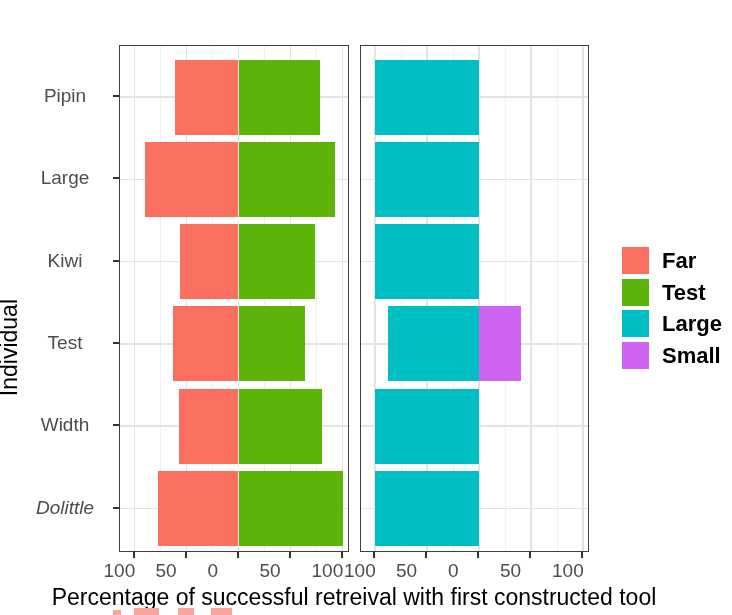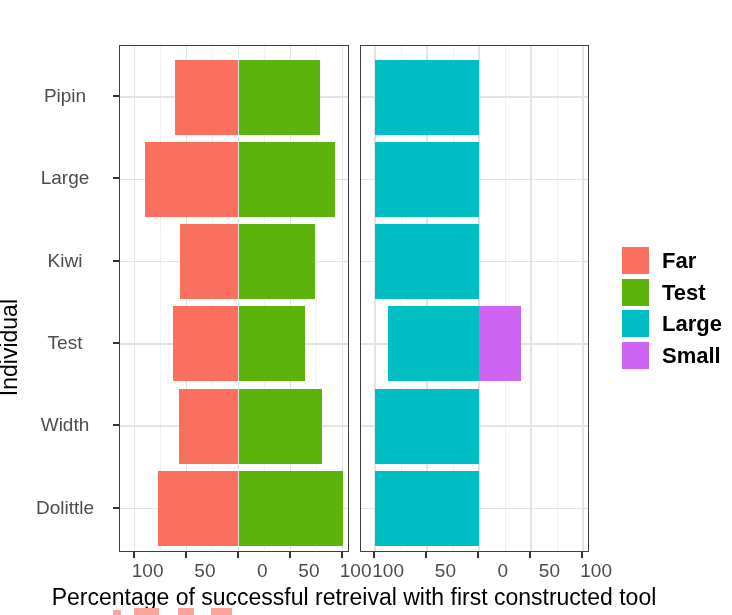--- a/index.html
+++ b/index.html
@@ -22,21 +22,21 @@
   #panel-0{left:119px;width:230px;}
   #panel-1{left:360px;width:229px;}
   .gridline-v{position:absolute;top:0;bottom:0;}
   .gridline-h{position:absolute;left:0;right:0;}
   .grid-major{background:#e3e3e3;}
   .grid-minor{background:#f1f1f1;}
   .bar{position:absolute;}
   .tick-x{position:absolute;top:552px;width:2px;height:6px;background:#333;}
   .tick-y{position:absolute;width:6px;height:2px;background:#333;}
   .tick-label-x{
-    position:absolute;top:560px;width:60px;text-align:right;
+    position:absolute;top:560px;width:60px;text-align:left;
     font-size:19px;color:#4d4d4d;line-height:22px;
   }
   .cat-label{
     position:absolute;width:92px;text-align:center;
     font-size:19px;color:#4d4d4d;line-height:20px;
   }
   .axis-title-x{
     position:absolute;left:-12px;top:584px;width:732px;text-align:center;
     font-size:23px;color:#000;
   }
@@ -117,21 +117,21 @@
       <div class="cat-label" style="left: 19px; top: 86px;">Pipin</div>
       <div class="tick-y" style="left: 113px; top: 177.3px;"></div>
       <div class="cat-label" style="left: 19px; top: 168.3px;">Large</div>
       <div class="tick-y" style="left: 113px; top: 259.6px;"></div>
       <div class="cat-label" style="left: 19px; top: 250.6px;">Kiwi</div>
       <div class="tick-y" style="left: 113px; top: 341.9px;"></div>
       <div class="cat-label" style="left: 19px; top: 332.9px;">Test</div>
       <div class="tick-y" style="left: 113px; top: 424.2px;"></div>
       <div class="cat-label" style="left: 19px; top: 415.2px;">Width</div>
       <div class="tick-y" style="left: 113px; top: 506.5px;"></div>
-      <div class="cat-label" style="left: 19px; top: 497.5px;">Dolittle</div>
+      <div class="cat-label" style="left: 19px; top: 497.5px; font-style: italic;">Dolittle</div>
     </div>
   <div id="x-axis">
       <div class="tick-x" style="left: 132.5px;"></div>
       <div class="tick-label-x" style="left: 103.5px;">100</div>
       <div class="tick-x" style="left: 184.5px;"></div>
       <div class="tick-label-x" style="left: 155.5px;">50</div>
       <div class="tick-x" style="left: 236.5px;"></div>
       <div class="tick-label-x" style="left: 207.5px;">0</div>
       <div class="tick-x" style="left: 288.5px;"></div>
       <div class="tick-label-x" style="left: 259.5px;">50</div>

